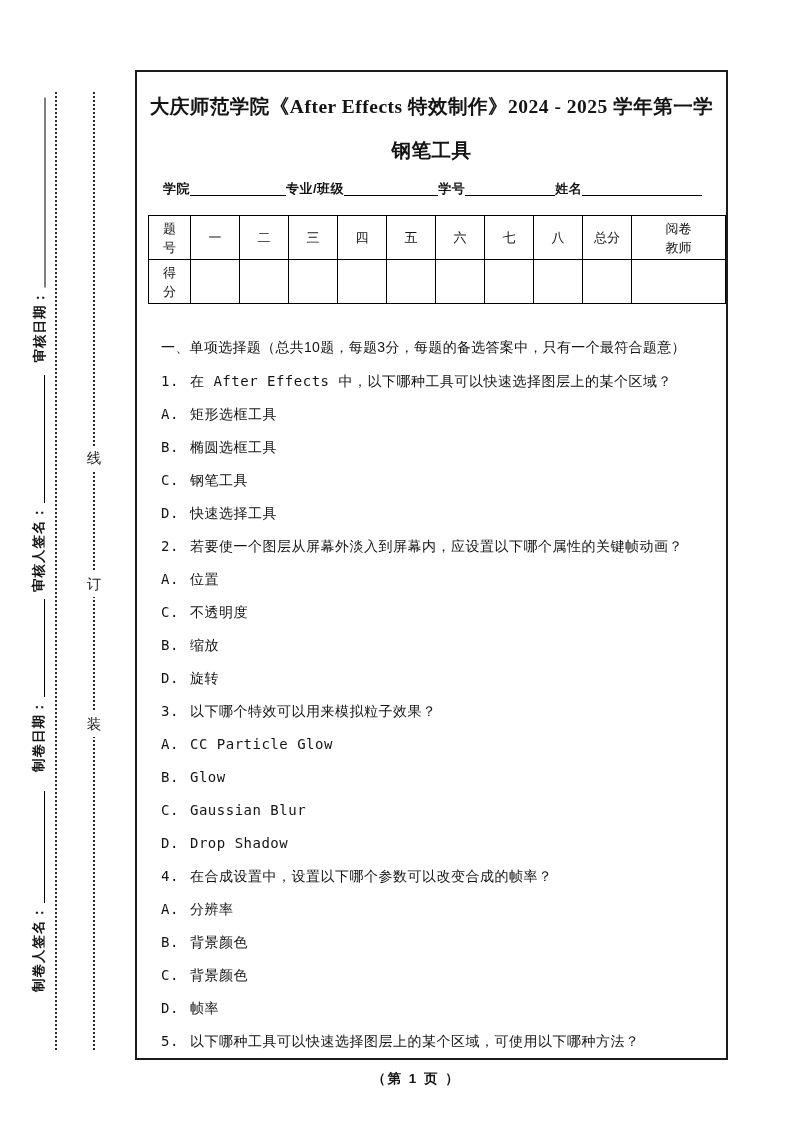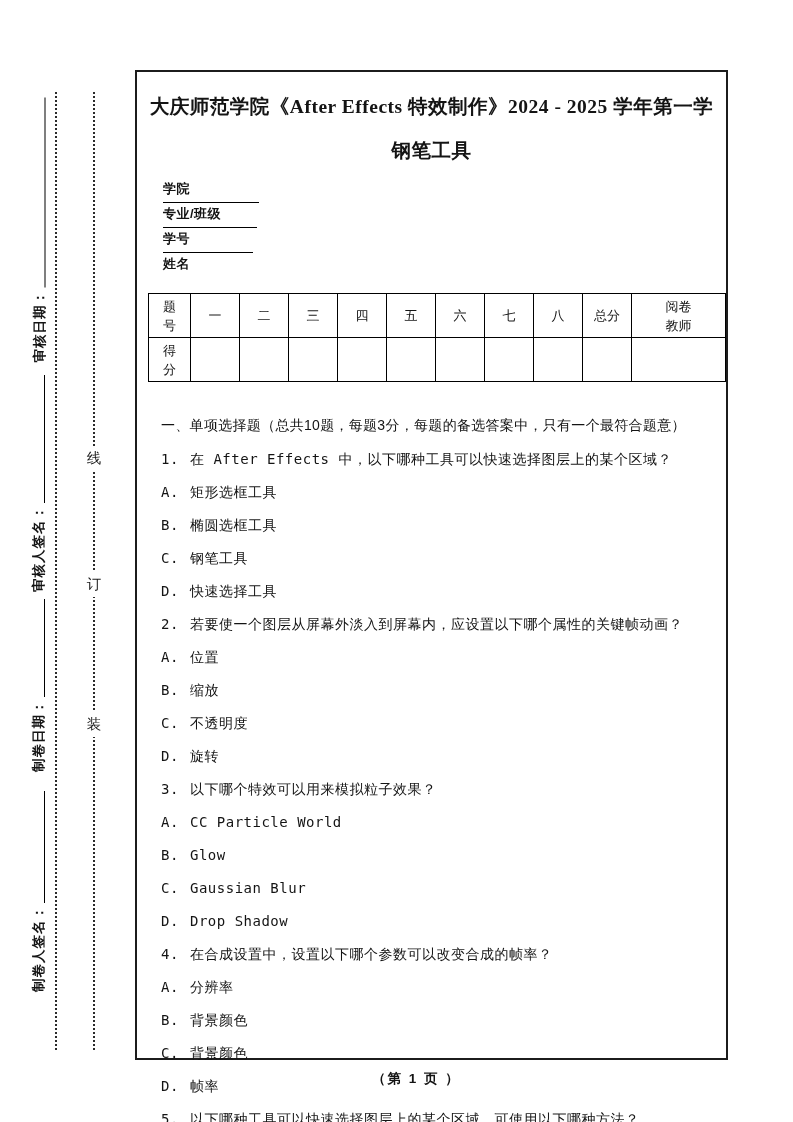--- a/index.html
+++ b/index.html
@@ -31,22 +31,22 @@
   .main-box {
     position:absolute; left:135px; top:70px; width:593px; height:990px;
     border:2px solid #1c1c1c; background:#fff;
   }
   .exam-title {
     padding-top:13px; text-align:center; white-space:nowrap;
     font-family:"Liberation Serif","DejaVu Serif",serif;
     font-size:19.5px; font-weight:600; line-height:44px; letter-spacing:0.5px;
   }
   .fields-row {
-    display:flex; align-items:flex-start; margin:7px 24px 0 26px;
-    font-size:13px; font-weight:700; letter-spacing:0.5px;flex-direction:column;
+    display:flex; align-items:flex-end; margin:7px 24px 0 26px;
+    font-size:13px; font-weight:700; letter-spacing:0.5px;
   }
   .fields-row .f-line { border-bottom:1.6px solid #000; height:5px; margin-bottom:2px; }
   .fields-row .w1 { width:96px; } .fields-row .w2 { width:94px; } .fields-row .w3 { width:90px; }
   .fields-row .w4 { flex:1; }
 
   .score-table {
     margin:17px 0 0 11px; width:577px; border-collapse:collapse; table-layout:fixed;
   }
   .score-table td {
     border:1.5px solid #000; height:44px; text-align:center; vertical-align:middle;
@@ -165,26 +165,26 @@
     <div class="questions">
 
       <div class="q-line"><span class="q-num">1.</span><span>在 After Effects 中，以下哪种工具可以快速选择图层上的某个区域？</span></div>
       <div class="q-line"><span class="q-num">A.</span><span>矩形选框工具</span></div>
       <div class="q-line"><span class="q-num">B.</span><span>椭圆选框工具</span></div>
       <div class="q-line"><span class="q-num">C.</span><span>钢笔工具</span></div>
       <div class="q-line"><span class="q-num">D.</span><span>快速选择工具</span></div>
 
       <div class="q-line"><span class="q-num">2.</span><span>若要使一个图层从屏幕外淡入到屏幕内，应设置以下哪个属性的关键帧动画？</span></div>
       <div class="q-line"><span class="q-num">A.</span><span>位置</span></div>
+      <div class="q-line"><span class="q-num">C.</span><span>不透明度</span></div>
       <div class="q-line"><span class="q-num">B.</span><span>缩放</span></div>
-      <div class="q-line"><span class="q-num">C.</span><span>不透明度</span></div>
       <div class="q-line"><span class="q-num">D.</span><span>旋转</span></div>
 
       <div class="q-line"><span class="q-num">3.</span><span>以下哪个特效可以用来模拟粒子效果？</span></div>
-      <div class="q-line"><span class="q-num">A.</span><span>CC Particle World</span></div>
+      <div class="q-line"><span class="q-num">A.</span><span>CC Particle Glow</span></div>
       <div class="q-line"><span class="q-num">B.</span><span>Glow</span></div>
       <div class="q-line"><span class="q-num">C.</span><span>Gaussian Blur</span></div>
       <div class="q-line"><span class="q-num">D.</span><span>Drop Shadow</span></div>
 
       <div class="q-line"><span class="q-num">4.</span><span>在合成设置中，设置以下哪个参数可以改变合成的帧率？</span></div>
       <div class="q-line"><span class="q-num">A.</span><span>分辨率</span></div>
       <div class="q-line"><span class="q-num">B.</span><span>背景颜色</span></div>
       <div class="q-line"><span class="q-num">C.</span><span>背景颜色</span></div>
       <div class="q-line"><span class="q-num">D.</span><span>帧率</span></div>
 

